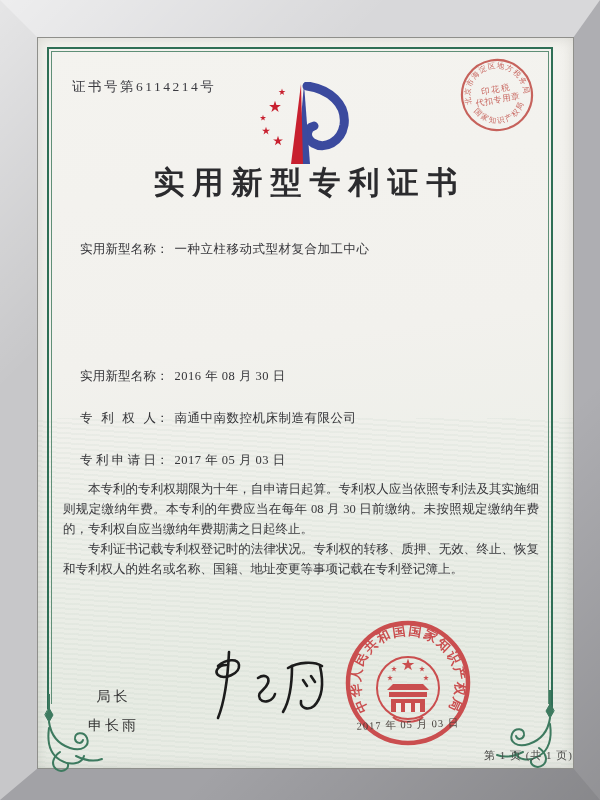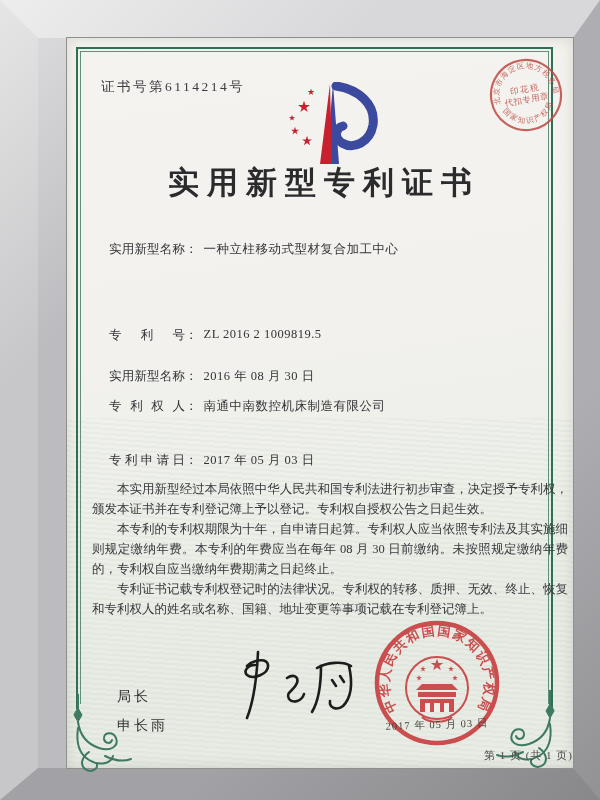--- a/index.html
+++ b/index.html
@@ -8,40 +8,40 @@
   
   .frame{position:absolute;inset:0;box-sizing:border-box;
     border-style:solid;border-width:38px 27px 32px 38px;
     border-top-color:#d8d8da;border-left-color:#c7c7c9;
     border-right-color:#aeaeb2;border-bottom-color:#a2a2a6;}
   .frame-shine{position:absolute;inset:0;pointer-events:none;
     background:linear-gradient(135deg,rgba(255,255,255,.55),rgba(255,255,255,0) 28%),
                linear-gradient(315deg,rgba(0,0,0,.16),rgba(0,0,0,0) 30%);}
   .paper{position:absolute;left:38px;top:38px;right:27px;bottom:32px;
     background:linear-gradient(172deg,#f4f3ef 0%,#f2f1ed 42%,#edefe9 62%,#e7ebe3 84%,#eaece6 100%);
-    box-shadow:0 0 0 1px #8f8f8b, inset 0 0 14px rgba(90,90,80,.18);margin-left:29px;}
+    box-shadow:0 0 0 1px #8f8f8b, inset 0 0 14px rgba(90,90,80,.18);}
   .paper .texture{position:absolute;left:0;right:0;top:52%;bottom:0;pointer-events:none;
     background:repeating-linear-gradient(4deg,rgba(96,140,118,.05) 0 2px,rgba(255,255,255,0) 2px 5px);}
   .gborder{position:absolute;left:9px;right:20px;top:9px;height:660px;pointer-events:none;
     border-style:solid;border-width:2px 2px 0 2px;}
   .gborder.inner{left:13px;right:24px;top:13px;height:652px;border-width:1px 1px 0 1px;}
   .cert-no{position:absolute;left:34px;top:40px;font-size:13.5px;letter-spacing:2.5px;color:#3b3b41;}
   .tax-stamp{position:absolute;left:417px;top:15px;transform:rotate(-10deg);opacity:.85;}
   .logo{position:absolute;left:217px;top:44px;}
   .title{position:absolute;left:0;right:0;top:124px;text-align:center;
     font-size:31px;font-weight:600;letter-spacing:8px;color:#2b2b2e;padding-left:8px;}
   .frow{position:absolute;left:42px;font-size:12.5px;color:#343438;white-space:nowrap;}
   .frow .lab{display:inline-block;width:76px;text-align:justify;text-align-last:justify;vertical-align:top;}
   .frow .col{display:inline-block;vertical-align:top;}
   .frow .val{display:inline-block;margin-left:6px;vertical-align:top;letter-spacing:.5px;}
   .paras{position:absolute;left:25px;top:441px;width:476px;font-size:12.5px;line-height:20px;
     color:#38383c;text-align:justify;}
   .paras p{margin:0;text-indent:2em;}
   .signer{position:absolute;left:50px;top:650px;font-size:14px;letter-spacing:3px;color:#333;}
-  .signer div{margin-bottom:11px;}
+  .signer div{margin-bottom:11px;text-align:center;}
   .signature{position:absolute;left:150px;top:606px;}
   .seal{position:absolute;left:303px;top:578px;opacity:.93;}
   .seal-date{position:absolute;left:300px;top:680px;width:140px;text-align:center;
     font-size:10.5px;letter-spacing:1px;color:#463f3a;transform:rotate(-2deg);}
   .footer{position:absolute;left:0;right:0;top:710px;text-align:right;font-size:11px;
     letter-spacing:1px;color:#4a4a48;}
   .flourish{position:absolute;pointer-events:none;}
   .flourish.left{left:2px;top:656px;}
   .flourish.right{right:14px;top:652px;transform:scaleX(-1);}
   svg text{font-family:"Liberation Serif","DejaVu Serif",serif;}
@@ -109,35 +109,31 @@
       <use href="#star" fill="#c8202f" transform="translate(8,36) scale(0.32)"></use>
       <use href="#star" fill="#c8202f" transform="translate(11,49) scale(0.42)"></use>
       <use href="#star" fill="#c8202f" transform="translate(23,59) scale(0.52)"></use>
     </svg>
 
     <div class="title">实用新型专利证书</div>
 
     <div class="frow" style="top:203px;">
       <span class="lab">实用新型名称</span><span class="col">：</span><span class="val">一种立柱移动式型材复合加工中心</span>
     </div>
-    <div class="frow" style="top:289px;">
-      <span class="lab">专利号</span><span class="col">：</span><span class="val">ZL 2016 2 1009819.5</span>
-    </div>
     <div class="frow" style="top:330px;">
       <span class="lab">实用新型名称</span><span class="col">：</span><span class="val">2016 年 08 月 30 日</span>
     </div>
-    <div class="frow" style="top:360px;">
+    <div class="frow" style="top:372px;">
       <span class="lab">专利权人</span><span class="col">：</span><span class="val">南通中南数控机床制造有限公司</span>
     </div>
     <div class="frow" style="top:414px;">
       <span class="lab">专利申请日</span><span class="col">：</span><span class="val">2017 年 05 月 03 日</span>
     </div>
 
     <div class="paras">
-      <p>本实用新型经过本局依照中华人民共和国专利法进行初步审查，决定授予专利权，颁发本证书并在专利登记簿上予以登记。专利权自授权公告之日起生效。</p>
       <p>本专利的专利权期限为十年，自申请日起算。专利权人应当依照专利法及其实施细则规定缴纳年费。本专利的年费应当在每年 08 月 30 日前缴纳。未按照规定缴纳年费的，专利权自应当缴纳年费期满之日起终止。</p>
       <p>专利证书记载专利权登记时的法律状况。专利权的转移、质押、无效、终止、恢复和专利权人的姓名或名称、国籍、地址变更等事项记载在专利登记簿上。</p>
     </div>
 
     <div class="signer">
       <div>局长</div>
       <div>申长雨</div>
     </div>
 
     <svg class="signature" width="150" height="85" viewBox="0 0 150 85">

